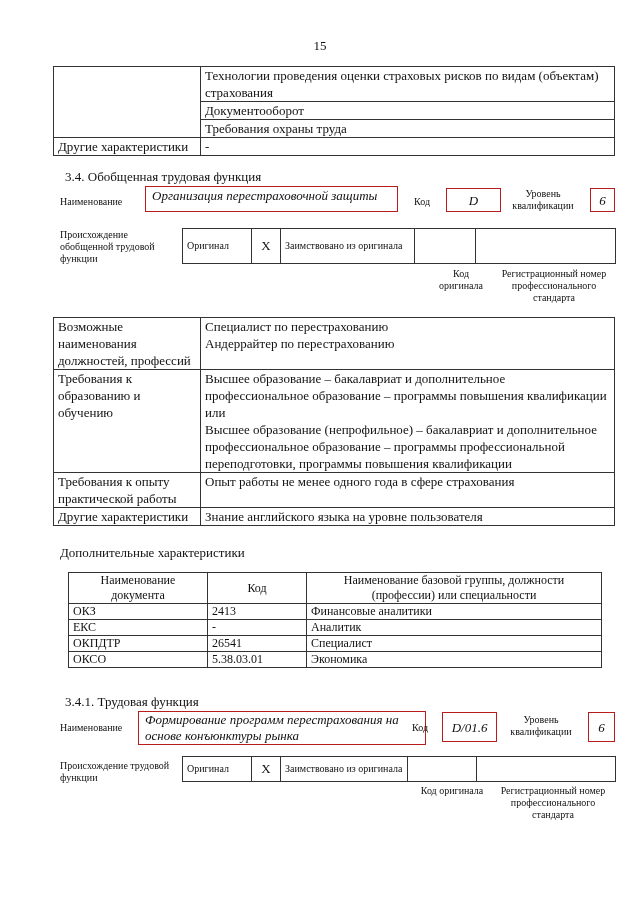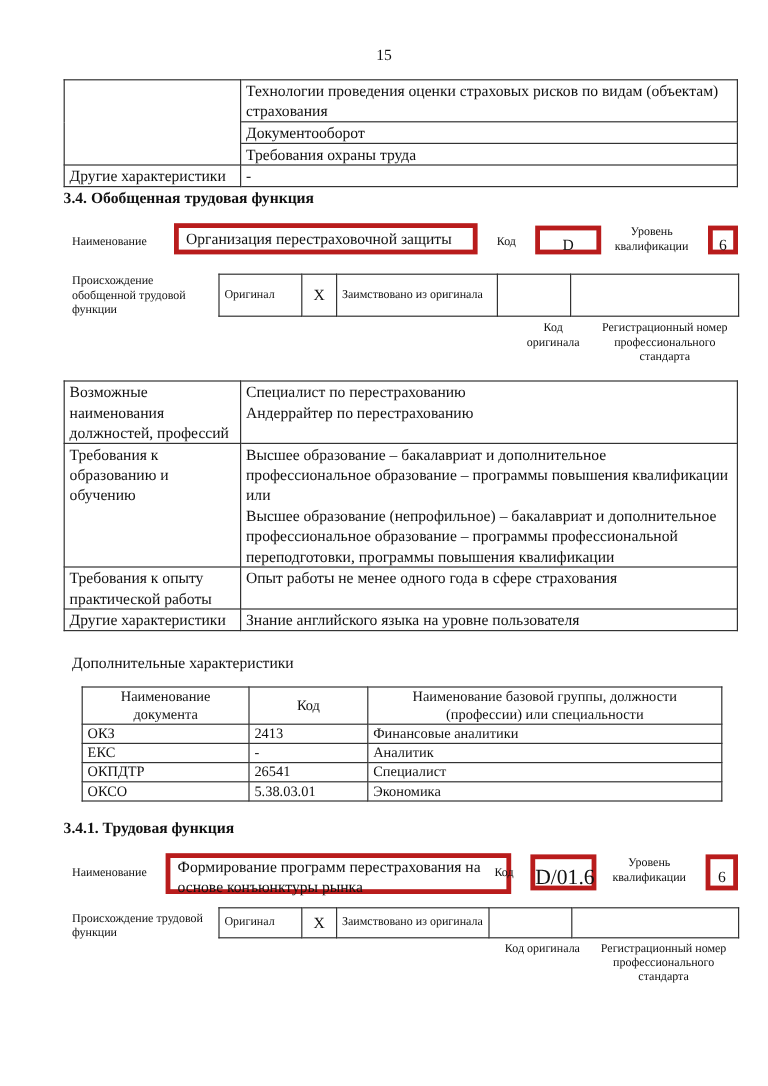--- a/index.html
+++ b/index.html
@@ -4,23 +4,23 @@
 <style>
   html, body { margin:0; padding:0; background:#fff; }
   body { width:640px; height:905px; position:relative; overflow:hidden;
          font-family:"Liberation Serif", "DejaVu Serif", serif; color:#111; }
   .abs { position:absolute; }
   .page-num { left:0; width:640px; top:38px; text-align:center; font-size:13px; }
   table { border-collapse:collapse; }
   td, th { border:1px solid #333; padding:0 4px; vertical-align:top; font-weight:normal; }
   .t1 { left:53px; top:66px; width:562px; font-size:13px; line-height:17px; }
   .t1 td.l { width:138px; }
-  h2 { margin:0; font-size:13px; font-weight:bold; }
+  h2 { margin:12px; font-size:13px; font-weight:normal; }
   .small { font-size:10px; line-height:12px; }
-  .box { border:4px solid #b91c1c; }
+  .box { border:1px solid #b91c1c;font-style:italic; }
   .t2 { left:53px; top:317px; width:562px; font-size:13px; line-height:17px; }
   .t2 td.l { width:138px; }
   .t3 { left:68px; top:572px; width:534px; font-size:12px; line-height:15px; }
   .t3 th { text-align:center; }
   .orig { font-size:10px; line-height:12px; }
   .orig td { height:34px; vertical-align:middle; }
   .center { text-align:center; }
 </style>
 </head>
 <body>
@@ -122,21 +122,21 @@
     <td>5.38.03.01</td>
     <td>Экономика</td>
   </tr>
 </tbody>
   </table>
 
 <h2 class="abs" style="left:53px;top:682px;">3.4.1. Трудовая функция</h2>
 <div class="abs small" style="left:60px;top:722px;">Наименование</div>
 <div class="abs box" style="left:138px;top:711px;width:288px;height:34px;padding:0 6px;font-size:13px;line-height:16px;box-sizing:border-box;">Формирование программ перестрахования на основе конъюнктуры рынка</div>
 <div class="abs small" style="left:412px;top:722px;">Код</div>
-<div class="abs box center" style="left:442px;top:712px;width:55px;height:30px;line-height:30px;font-size:18px;box-sizing:border-box;">D/01.6</div>
+<div class="abs box center" style="left:442px;top:712px;width:55px;height:30px;line-height:30px;font-size:13px;box-sizing:border-box;">D/01.6</div>
 <div class="abs small center" style="left:506px;top:714px;width:70px;">Уровень квалификации</div>
 <div class="abs box center" style="left:588px;top:712px;width:27px;height:30px;line-height:30px;font-size:13px;box-sizing:border-box;">6</div>
 
 <div class="abs small" style="left:60px;top:760px;width:115px;">Происхождение трудовой функции</div>
 <table class="abs orig" style="left:182px;top:756px;width:434px;">
   <tbody>
       <tr>
     <td style="width:60px;height:24px;">Оригинал</td>
     <td style="width:20px;height:24px;font-size:13px;" class="center">X</td>
     <td style="width:118px;height:24px;">Заимствовано из оригинала</td>

